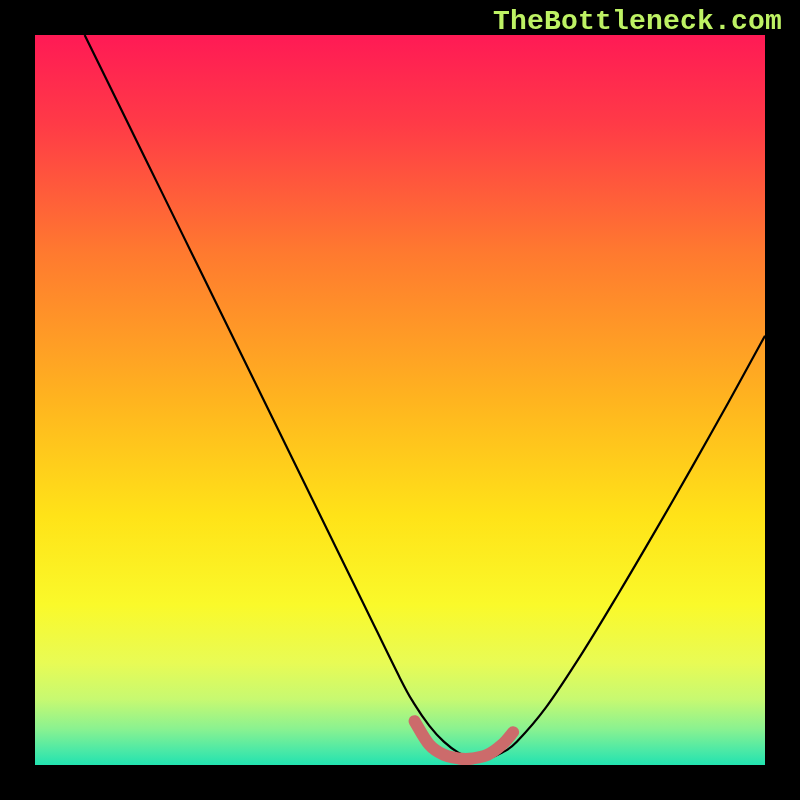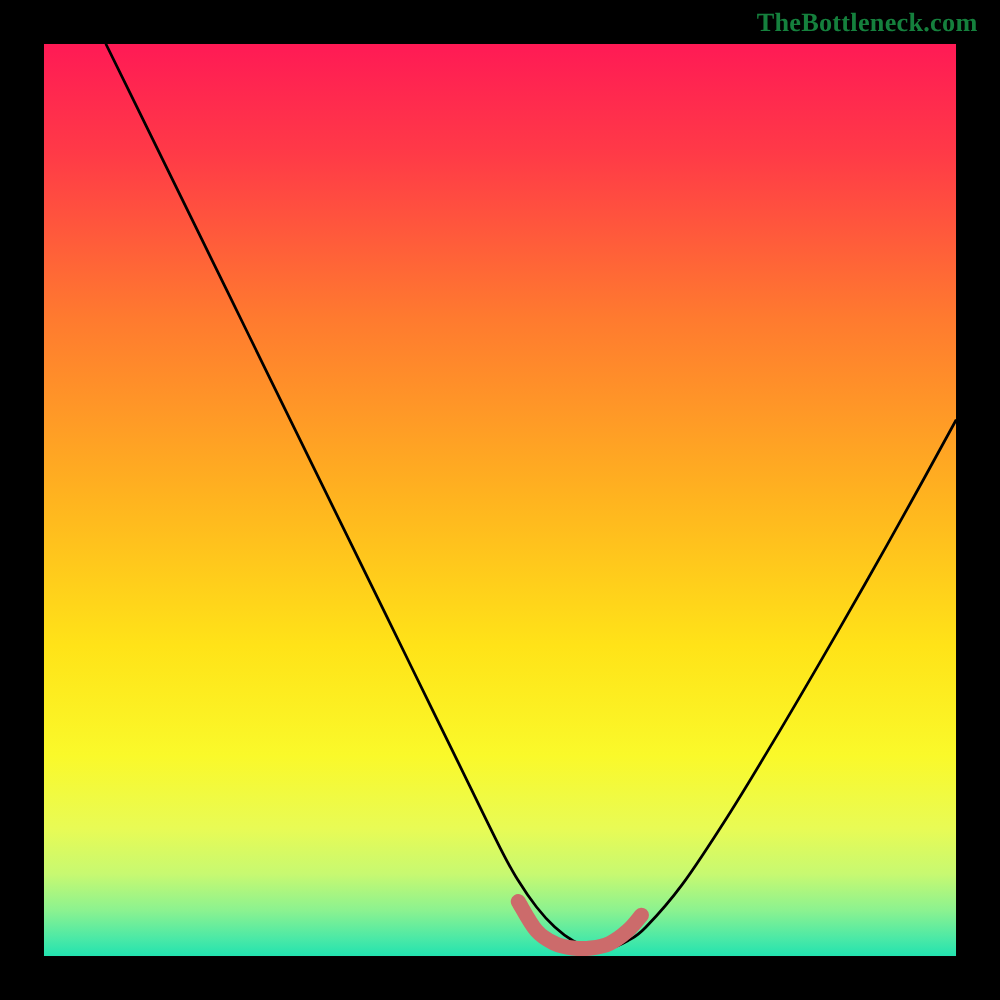--- a/index.html
+++ b/index.html
@@ -23,24 +23,24 @@
     top: 35px;
     left: 35px;
     width: 730px;
     height: 730px;
     overflow: hidden;
   }
   .watermark {
     position: absolute;
     top: 6px;
     right: 18px;
-    font-family: Liberation Serif, serif;
-    font-size: 21px;
+    font-family: Liberation Mono, monospace;
+    font-size: 28px;
     font-weight: 600;
-    color: #15803d;
+    color: #bef264;
     letter-spacing: 0.2px;
   }
   svg {
     display: block;
   }
 </style>
 </head>
 <body>
 
 <div class="frame">

